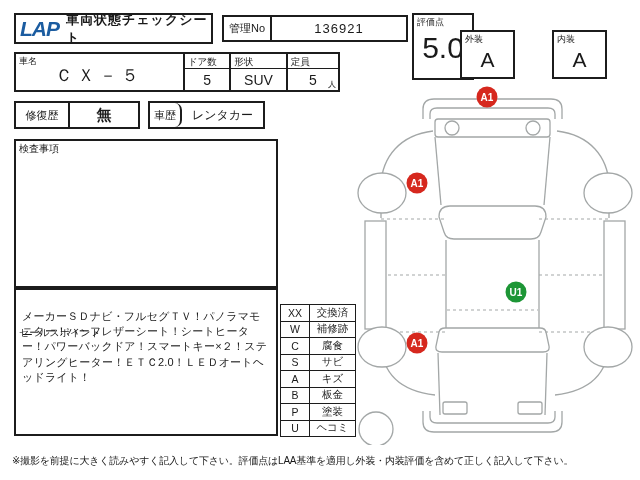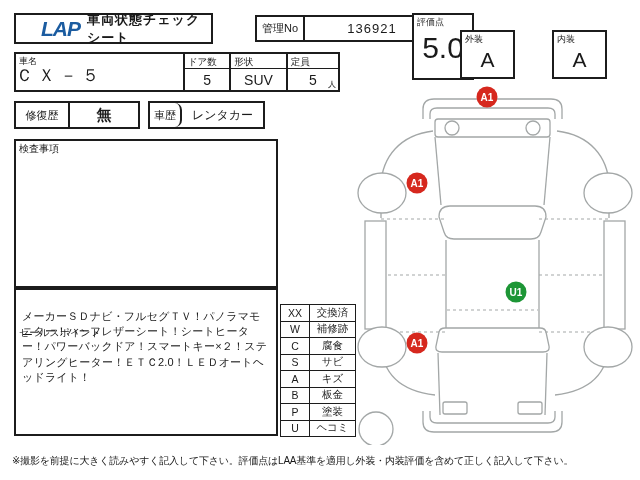--- a/index.html
+++ b/index.html
@@ -3,36 +3,36 @@
 <meta charset="utf-8">
 <style>
   * { margin:0; padding:0; box-sizing:border-box; }
   html,body { width:640px; height:480px; }
   body { font-family:"Liberation Sans","DejaVu Sans",sans-serif; background:#ffffff; color:#1a1a1a; position:relative; overflow:hidden; }
   .abs { position:absolute; }
   .bx { border:2px solid #1c1c1c; background:#fff; }
   .corner-lbl { position:absolute; top:1px; left:3px; font-size:9px; }
 
   
-  .logo-box { left:14px; top:13px; width:199px; height:31px; display:flex; align-items:center; gap:7px; padding-left:25px; }
+  .logo-box { left:14px; top:13px; width:199px; height:31px; display:flex; align-items:center; gap:7px; padding-left:4px; }
   .logo { font-size:21px; font-weight:bold; font-style:italic; letter-spacing:-1px; color:#1b5ca0; }
   .sheet-title { font-size:13px; font-weight:bold; letter-spacing:1px; }
 
-  .manage-box { left:222px; top:15px; width:186px; height:27px; display:flex;margin-left:33px; }
+  .manage-box { left:222px; top:15px; width:186px; height:27px; display:flex; }
   .manage-box .cell-l { width:48px; border-right:2px solid #1c1c1c; display:flex; align-items:center; justify-content:center; font-size:11px; }
   .manage-box .cell-v { flex:1; display:flex; align-items:center; justify-content:center; font-size:13px; letter-spacing:1px; }
 
   .score-box { left:412px; top:13px; width:62px; height:67px; position:absolute; }
   .score-val { position:absolute; left:0; right:0; top:16px; text-align:center; font-size:30px; }
   .grade-box { width:55px; height:49px; top:30px; position:absolute; }
   .grade-val { position:absolute; left:0; right:0; top:16px; text-align:center; font-size:21px; }
 
   
   .row2 { left:14px; top:52px; width:326px; height:40px; display:flex; }
-  .name-cell { width:169px; position:relative; display:flex; align-items:center; justify-content:flex-start; }
+  .name-cell { width:169px; position:relative; display:flex; align-items:center; justify-content:center; }
   .name-val { font-size:17px; letter-spacing:5px; margin-top:6px; }
   .hcell { border-left:2px solid #1c1c1c; display:flex; flex-direction:column; position:relative; }
   .hcell .h { height:15px; border-bottom:1.5px solid #1c1c1c; font-size:9.5px; padding:2px 0 0 3px; }
   .hcell .v { flex:1; display:flex; align-items:center; justify-content:center; font-size:14px; }
   .w-doors{width:47px;} .w-shape{width:57px;} .w-cap{width:53px;}
   .unit { position:absolute; right:2px; bottom:0px; font-size:8px; }
 
   
   .row3a { left:14px; top:101px; width:126px; height:28px; display:flex; }
   .row3b { left:148px; top:101px; width:117px; height:28px; display:flex; }

